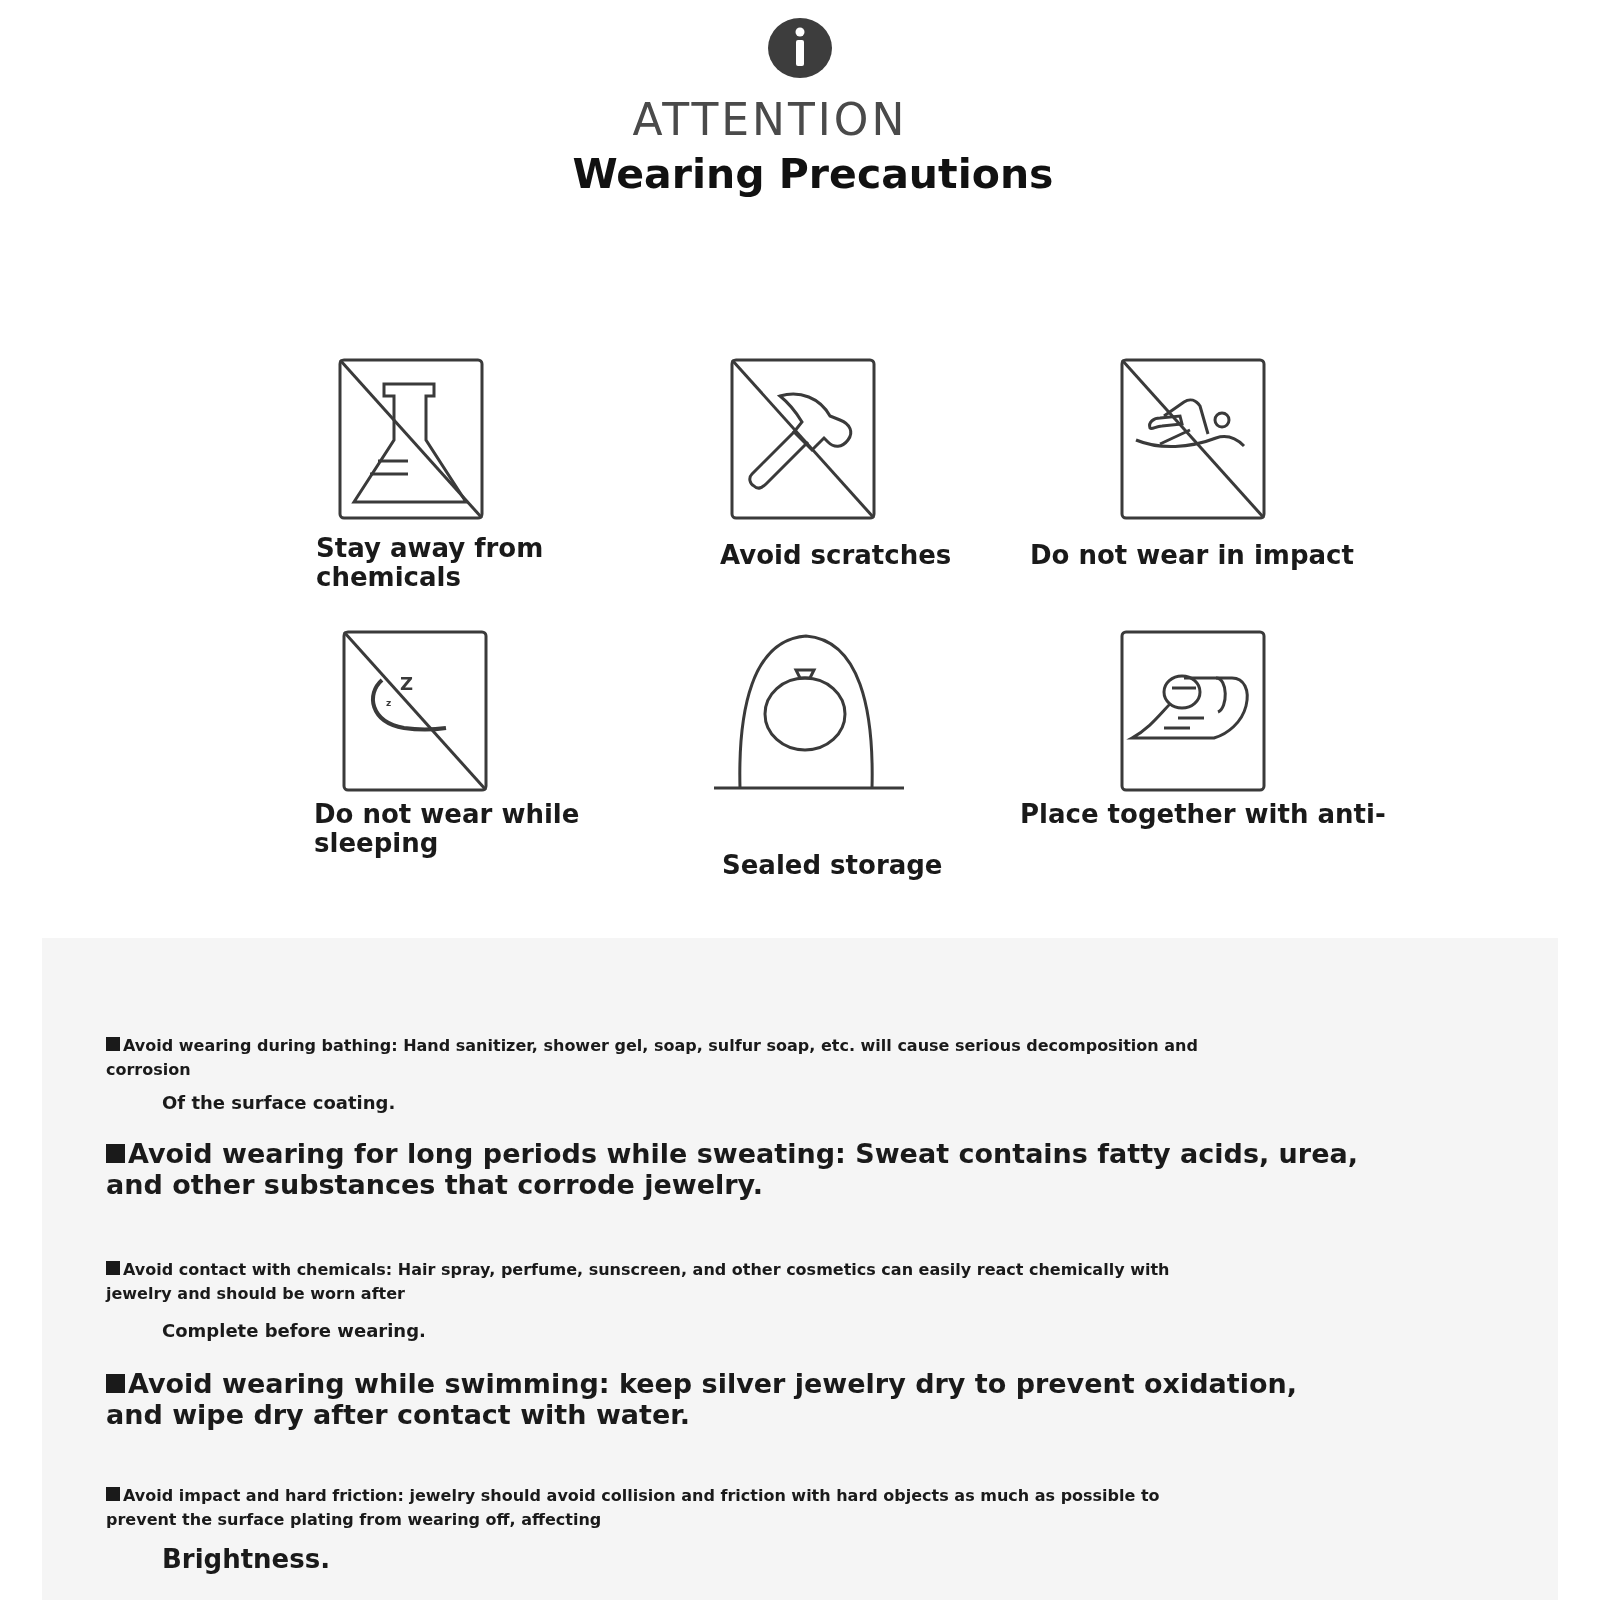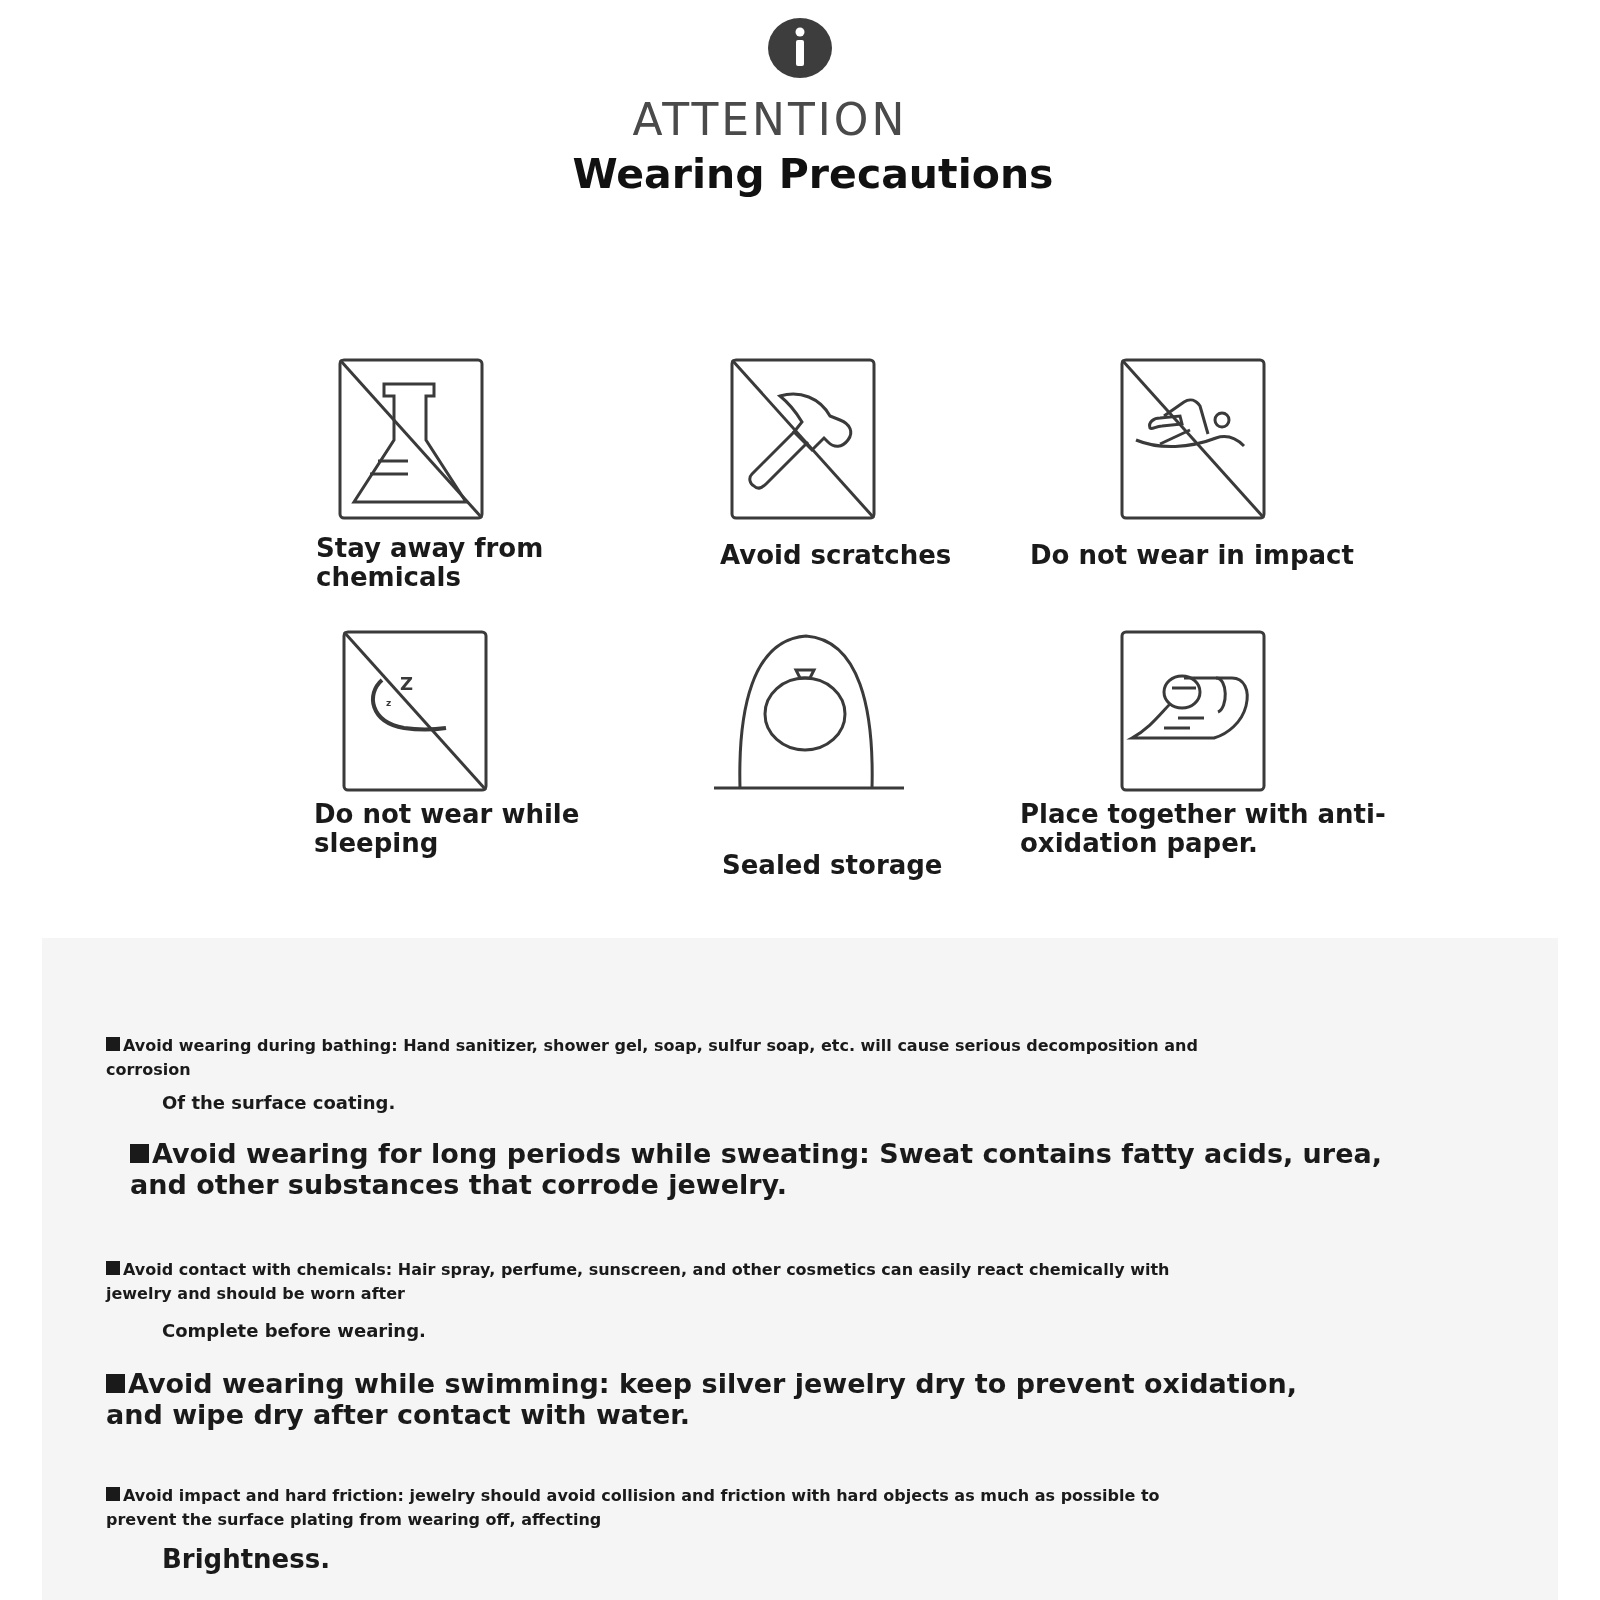--- a/index.html
+++ b/index.html
@@ -123,32 +123,31 @@
     <path d="M64 48 H112 C124 48 130 60 126 76 C122 92 108 104 94 108 H12 C30 98 40 84 50 74"></path>
     <ellipse cx="62" cy="62" rx="18" ry="16"></ellipse>
     <path d="M96 48 C108 48 108 78 98 82"></path>
     <line x1="52" y1="58" x2="76" y2="58"></line>
     <line x1="58" y1="88" x2="84" y2="88"></line>
     <line x1="44" y1="98" x2="70" y2="98"></line>
   </svg>
 </div>
 <div class="icon-label" style="left:1020px; top:800px;">
   <div>Place together with anti-</div>
-  <div>oxidation paper.</div>
 </div>
 
 <div class="panel"></div>
 
 <div class="note small" style="top:1034px;">
   <div><span class="bullet"></span><span>Avoid wearing during bathing: Hand sanitizer, shower gel, soap, sulfur soap, etc. will cause serious decomposition and</span></div>
   <div>corrosion</div>
 </div>
 <div class="cont small" style="top:1092px;">Of the surface coating.</div>
 
-<div class="note large" style="top:1138px;margin-left:24px;">
+<div class="note large" style="top:1138px;">
   <div><span class="bullet"></span><span>Avoid wearing for long periods while sweating: Sweat contains fatty acids, urea,</span></div>
   <div>and other substances that corrode jewelry.</div>
 </div>
 
 <div class="note small" style="top:1258px;">
   <div><span class="bullet"></span><span>Avoid contact with chemicals: Hair spray, perfume, sunscreen, and other cosmetics can easily react chemically with</span></div>
   <div>jewelry and should be worn after</div>
 </div>
 <div class="cont small" style="top:1320px;">Complete before wearing.</div>
 

